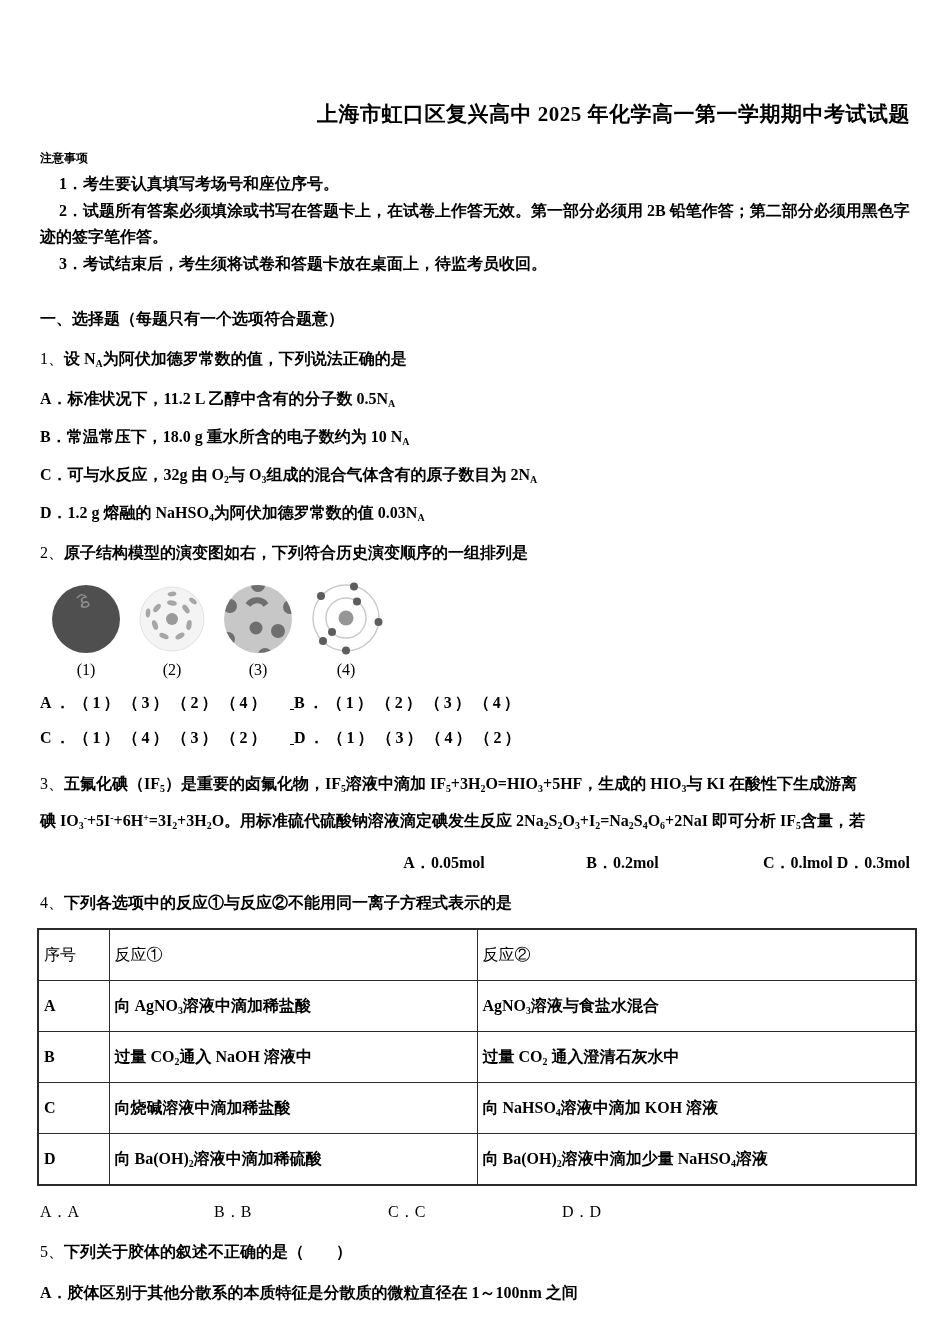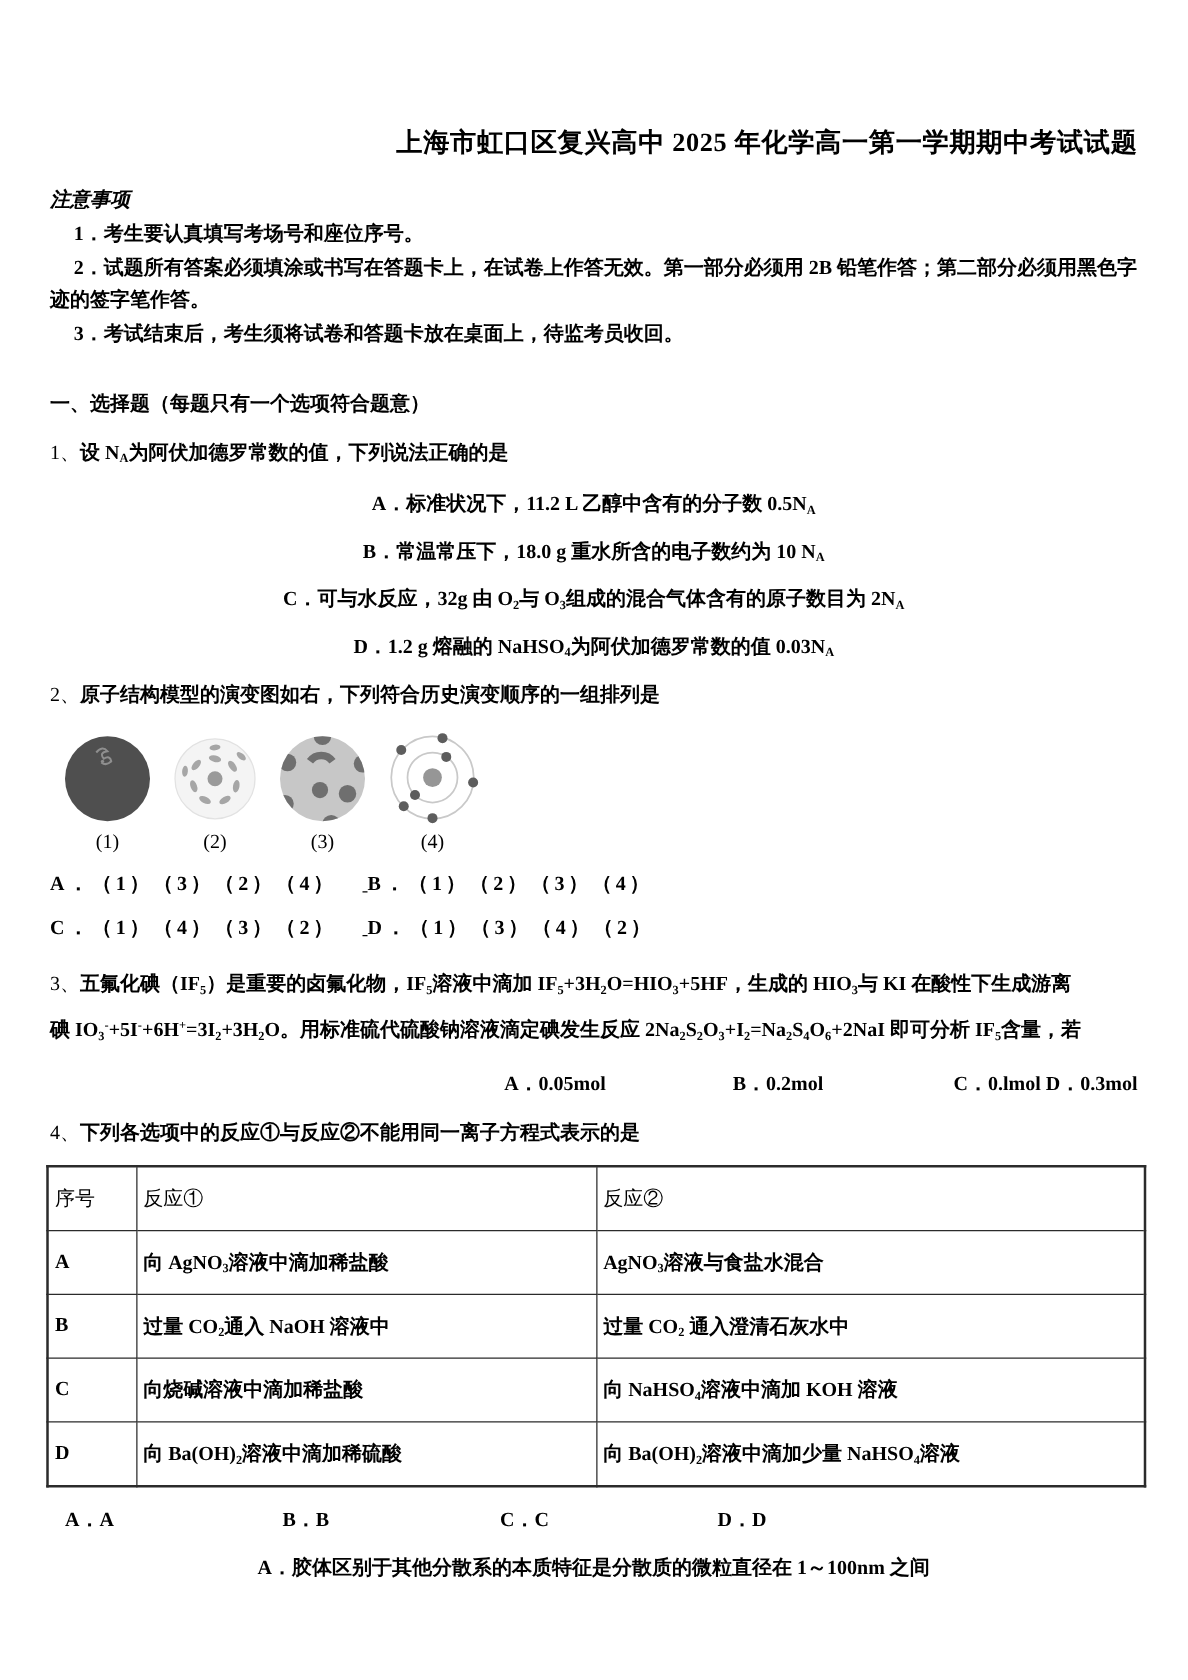--- a/index.html
+++ b/index.html
@@ -8,26 +8,26 @@
     background:#fff;color:#000;
     font-family:"Liberation Serif","DejaVu Serif",serif;
     font-size:16px;
     padding:100px 40px 40px 40px;
     position:relative;
   }
   .title{
     text-align:right;font-size:21px;font-weight:bold;
     margin:0 0 22px 0;letter-spacing:.5px;
   }
-  .notice-head{font-weight:bold;margin:0 0 4px 0;font-size:16px;font-style:italic;}
+  .notice-head{font-weight:bold;margin:0 0 4px 0;font-size:12px;}
   .notice-item{margin:0;line-height:26.5px;text-indent:19px;font-weight:bold;}
   .sec-head{font-weight:bold;margin:32px 0 0 0;}
   .q-stem{margin:16px 0 0 0;font-weight:bold;line-height:1.65;}
   .qnum{font-weight:normal;}
-  .opt{margin:17px 0 0 0;font-weight:bold;text-align:center;}
+  .opt{margin:17px 0 0 0;font-weight:bold;}
   .opt-label{font-weight:bold;}
   sub,sup{font-size:0.62em;line-height:0;}
   sub{vertical-align:-0.3em;}
   sup{vertical-align:0.55em;}
 
   
   .models{display:flex;align-items:flex-end;margin:14px 0 2px 6px;gap:0;}
   .model{display:flex;flex-direction:column;align-items:center;margin-right:8px;}
   .model-label{font-weight:normal;margin-top:2px;font-size:16px;}
   .q2-opts{margin:14px 0 0 0;font-weight:bold;text-decoration:underline;}
@@ -50,21 +50,21 @@
   table.q4t{border:2px solid #2b2b2b;}
   table.q4t th,table.q4t td{
     height:46px;padding:2px 6px 2px 5px;text-align:left;vertical-align:middle;
     font-size:16px;overflow:hidden;
   }
   table.q4t th{font-weight:normal;}
   col.c1{width:71px;}col.c2{width:368px;}col.c3{width:439px;}
   td.rowletter{font-weight:bold;padding-left:10px;}
   td.rich{font-weight:bold;}
 
-  .answers{margin:16px 0 0 12px;font-weight:bold;}
+  .answers{margin:16px 0 0 0;font-weight:normal;}
   .answers .aw{display:inline-block;width:170px;}
   .answers .aw:last-child{width:auto;}
 </style>
 </head>
 <body>
 
 <div class="page">
 
   <h1 class="title">上海市虹口区复兴高中 2025 年化学高一第一学期期中考试试题</h1>
 
@@ -215,16 +215,17 @@
       </table>
     <p class="answers">
       <span class="aw">A．A</span>
       <span class="aw">B．B</span>
       <span class="aw">C．C</span>
       <span class="aw">D．D</span>
     </p>
   </div>
 
   <div>
+    <p class="q-stem"><span class="qnum">5、</span><span>下列关于胶体的叙述不正确的是（　　）</span></p>
     <p class="opt"><span class="opt-label">A．</span><span>胶体区别于其他分散系的本质特征是分散质的微粒直径在 1～100nm 之间</span></p>
   </div>
 
 </div>
 
 </body></html>

